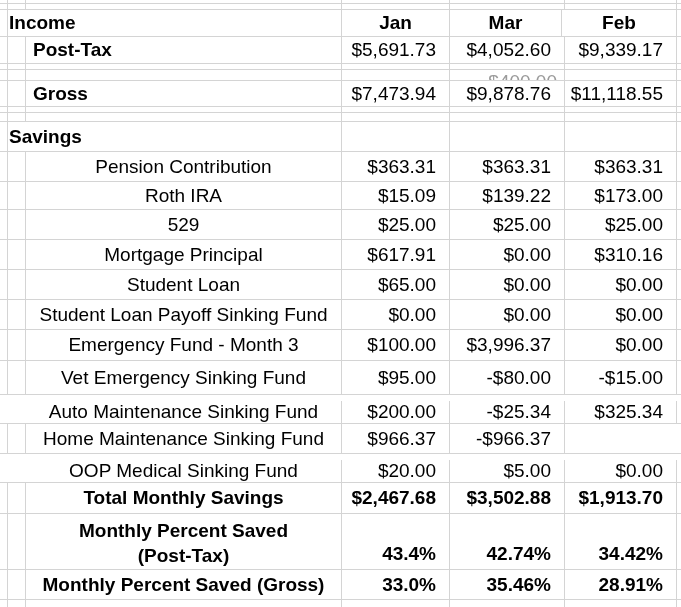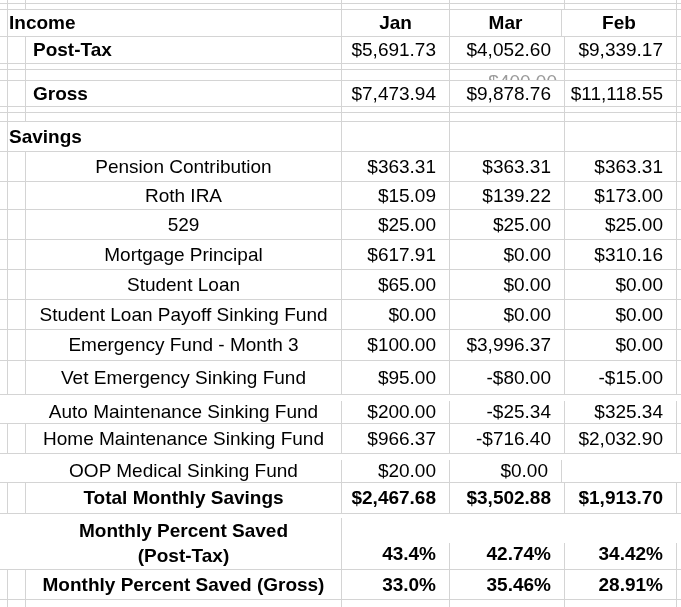--- a/index.html
+++ b/index.html
@@ -24,21 +24,21 @@
   .cc{width:316px;}
   .cbc{width:334px;padding-left:1px;} 
   .cj{width:108px;}
   .cf{width:115px;}
   .cm{width:112px;}
   .cs{width:4px;border-right:none;}
   
   .h4{height:4px;} .h6{height:6px;} .h7{height:7px;border-bottom:none;}
   .h9{height:9px;} .h11{height:11px;} .h26{height:26px;} .h27{height:27px;}
   .h28{height:28px;} .h29{height:29px;align-items:flex-end;} .h30{height:30px;} .h31{height:31px;}
-  .h34{height:34px;} .h56{height:56px;align-items:flex-end;}
+  .h34{height:34px;} .h56{height:56px;}
   .bold{font-weight:700;}
   .val{justify-content:flex-end;padding-right:13px;}
   .ctr{justify-content:center;text-align:center;}
   .lft{padding-left:7px;}
   .monthhdr{justify-content:center;font-weight:700;}
   
   .clipcell{position:relative;display:block;}
   .clipcell span{
     position:absolute;right:7px;top:2px;
     color:#9b9b9b;font-size:19px;line-height:19px;
@@ -230,29 +230,29 @@
     <div class="cell cj val">$200.00</div>
     <div class="cell cf val">-$25.34</div>
     <div class="cell cm val">$325.34</div>
     <div class="cell cs"></div>
   </div>
   <div class="row h30">
     <div class="cell ca"></div>
     <div class="cell cb"></div>
     <div class="cell cc ctr">Home Maintenance Sinking Fund</div>
     <div class="cell cj val">$966.37</div>
-    <div class="cell cf val">-$716.40</div>
-    <div class="cell cm val">$2,032.90</div>
+    <div class="cell cf val">-$966.37</div>
     <div class="cell cs"></div>
   </div>
   <div class="row h29">
     <div class="cell ca"></div>
     <div class="cell cb"></div>
     <div class="cell cc ctr">OOP Medical Sinking Fund</div>
     <div class="cell cj val">$20.00</div>
+    <div class="cell cf val">$5.00</div>
     <div class="cell cm val">$0.00</div>
     <div class="cell cs"></div>
   </div>
 
   <div class="row h31 bold">
     <div class="cell ca"></div>
     <div class="cell cb"></div>
     <div class="cell cc ctr">Total Monthly Savings</div>
     <div class="cell cj val">$2,467.68</div>
     <div class="cell cf val">$3,502.88</div>

